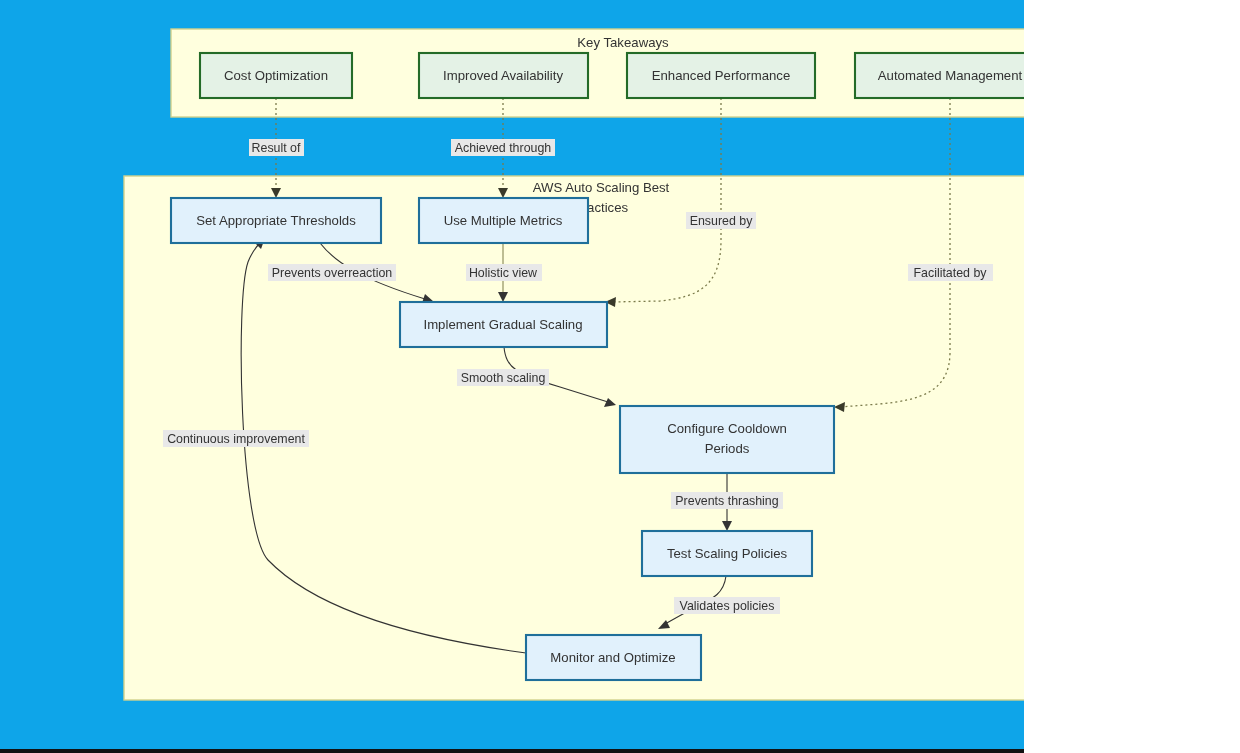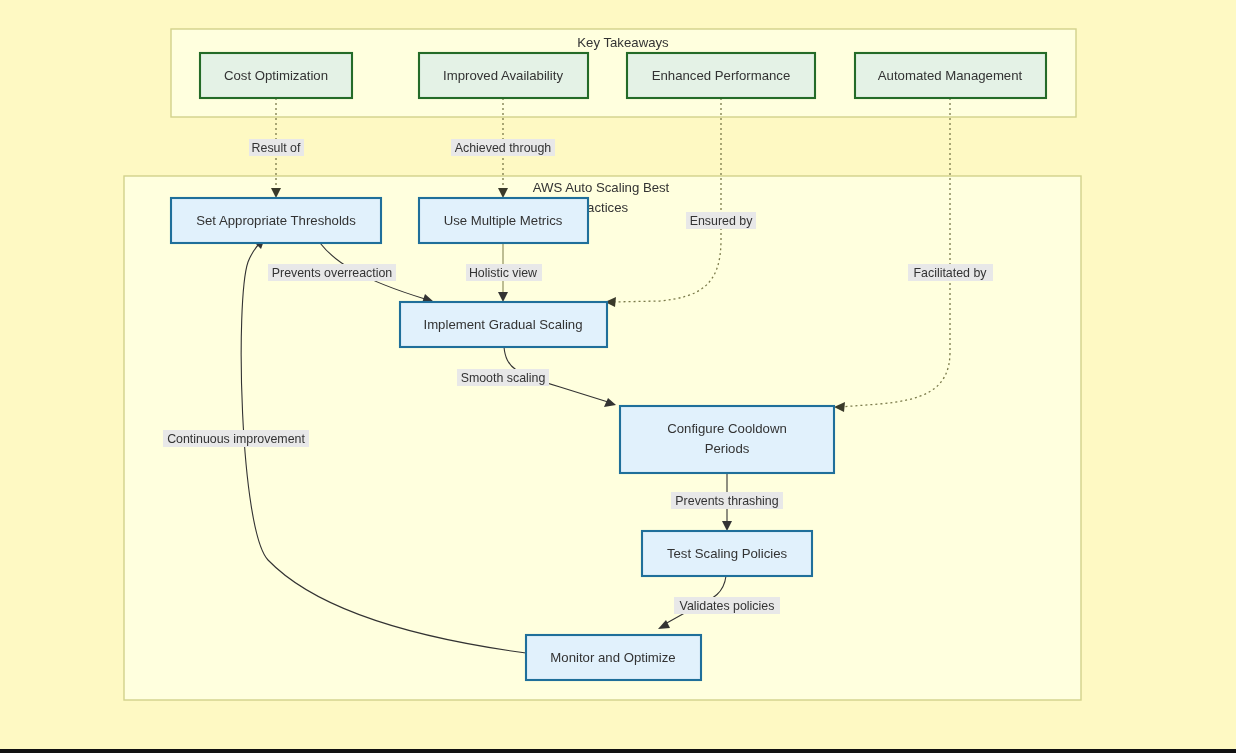--- a/index.html
+++ b/index.html
@@ -3,23 +3,23 @@
 <meta charset="utf-8">
 <style>
   html, body {
     margin: 0;
     padding: 0;
     background: #ffffff;
     font-family: "Liberation Sans", sans-serif;
   }
   #stage {
     position: relative;
-    width: 1236px;
+    width: 1024px;
     height: 753px;
-    background: #fef9c3;
+    background: #0ea5e9;
     overflow: hidden;
   }
   #diagram-svg {
     position: absolute;
     left: 0;
     top: 0;
     width: 1240px;
     height: 753px;
   }
   .cluster-rect {

